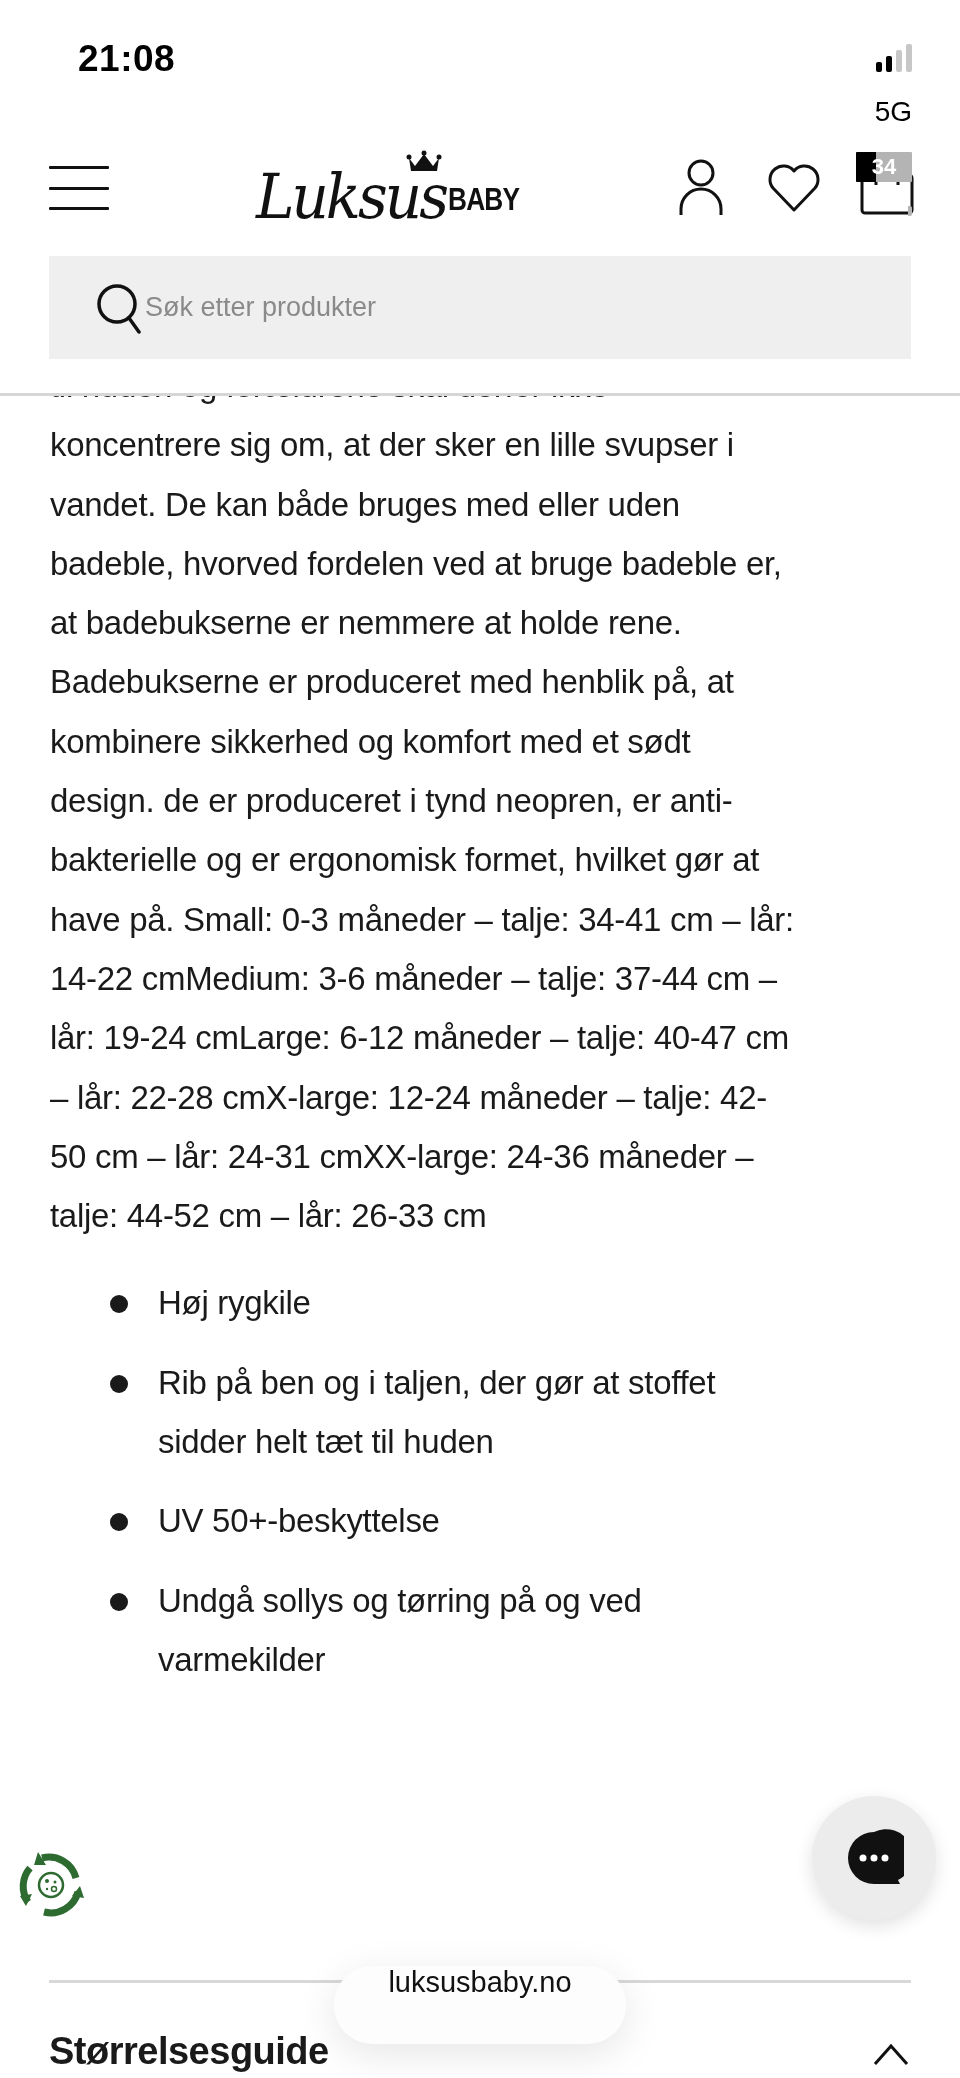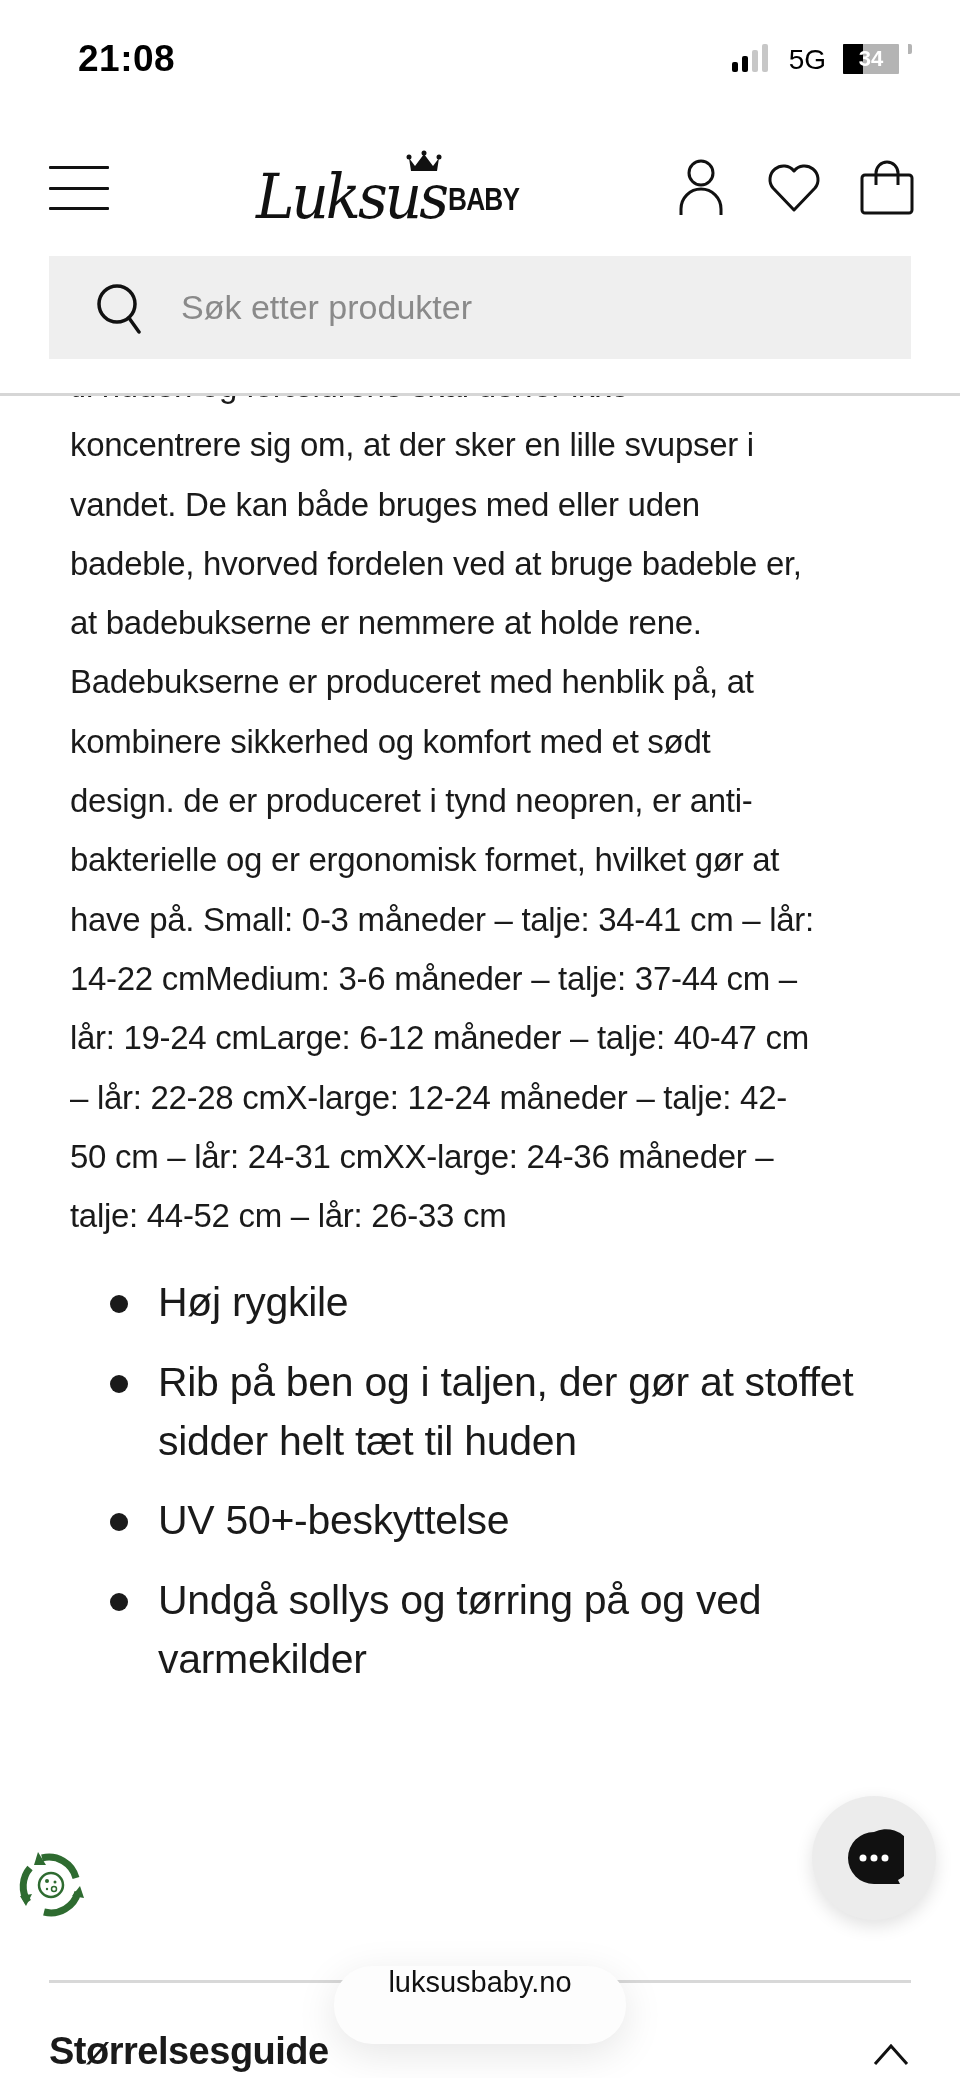--- a/index.html
+++ b/index.html
@@ -2,21 +2,21 @@
 <html><head>
 <meta charset="utf-8">
 <style>
   * { box-sizing: border-box; margin: 0; padding: 0; }
   html, body { width: 960px; height: 2078px; overflow: hidden; background: #ffffff; }
   body { position: relative; font-family: "Liberation Sans", sans-serif; color: #1a1a1a; }
 
   
   .status-bar { position: absolute; left: 0; top: 0; width: 960px; height: 110px; background: #fff; z-index: 20; padding-left: 10px; }
   .status-time { position: absolute; left: 78px; top: 38px; font-size: 37px; font-weight: 700; letter-spacing: 0.5px; color: #000; }
-  .status-right { position: absolute; right: 48px; top: 44px; display: flex; align-items: flex-start; gap: 17px; }
+  .status-right { position: absolute; right: 48px; top: 44px; display: flex; align-items: flex-end; gap: 24px; flex-direction: column; }
   .signal { display: flex; align-items: flex-end; gap: 4px; height: 28px; }
   .signal span { width: 6px; border-radius: 2px; background: #000; }
   .signal span.dim { background: #c7c7c7; }
   .net { font-size: 28px; font-weight: 400; color: #000; margin-left: 4px; }
   .battery { position: relative; width: 56px; height: 30px; border-radius: 1px; background: #b4b4b4; overflow: hidden; display: flex; align-items: center; justify-content: center; }
   .battery .fill { position: absolute; left: 0; top: 0; bottom: 0; width: 36%; background: #000; }
   .battery .num { position: relative; font-size: 22px; font-weight: 700; color: #fff; }
   .battery-tip { width: 4px; height: 10px; background: #b4b4b4; border-radius: 0 2px 2px 0; margin-left: -8px; }
 
   
@@ -27,29 +27,29 @@
   .logo-script { font-family: "DejaVu Serif", serif; font-style: italic; font-size: 58px; line-height: 1; color: #111; letter-spacing: -3px; transform: scaleY(1.05); }
   .logo-baby { font-family: "Liberation Sans", sans-serif; font-weight: 700; font-size: 32px; color: #111; margin-left: 2px; margin-bottom: 8px; letter-spacing: -1px; transform: scaleX(0.82); transform-origin: left; }
   .logo-crown { position: absolute; left: 150px; top: 4px; width: 36px; height: 24px; }
   .hdr-icon { position: absolute; top: 48px; width: 58px; height: 60px; display: flex; align-items: center; justify-content: center; cursor: pointer; }
   .icon-user { left: 672px; }
   .icon-heart { left: 765px; }
   .icon-bag { left: 858px; }
 
   .search-bar { position: absolute; left: 49px; top: 146px; width: 862px; height: 103px; background: #efefef; display: flex; align-items: center; }
   .search-icon { width: 50px; height: 52px; margin-left: 46px; flex-shrink: 0; }
-  .search-input { border: none; background: transparent; outline: none; font-family: "Liberation Sans", sans-serif; font-size: 34px; color: #1a1a1a; margin-left: 36px; width: 680px; }
+  .search-input { border: none; background: transparent; outline: none; font-family: "Liberation Sans", sans-serif; font-size: 27px; color: #1a1a1a; width: 680px; }
   .search-input::placeholder { color: #8a8a8a; }
 
   
   .content { position: absolute; left: 50px; top: 356px; width: 870px; }
-  .para { font-size: 33px; line-height: 59.3px; color: #1a1a1a; letter-spacing: -0.3px; margin-left: 20px; }
+  .para { font-size: 33px; line-height: 59.3px; color: #1a1a1a; letter-spacing: -0.3px; }
   .para .line { display: block; white-space: nowrap; }
   .features { list-style: none; margin-top: 28px; }
-  .features li { position: relative; padding-left: 108px; font-size: 41px; line-height: 59.3px; margin-bottom: 20px; letter-spacing: -0.3px; }
+  .features li { position: relative; padding-left: 108px; font-size: 33px; line-height: 59.3px; margin-bottom: 20px; letter-spacing: -0.3px; }
   .features li .bullet { position: absolute; left: 60px; top: 22px; width: 18px; height: 18px; border-radius: 50%; background: #1a1a1a; }
   .features li .txt .line { display: block; white-space: nowrap; }
 
   .divider { position: absolute; left: 49px; top: 1980px; width: 862px; height: 3px; background: #d8d8d8; }
   .accordion { position: absolute; left: 49px; top: 2030px; width: 862px; height: 60px; cursor: pointer; }
   .accordion-title { font-size: 38px; font-weight: 700; color: #1a1a1a; letter-spacing: -0.5px; }
   .chevron-up { position: absolute; right: 0; top: 8px; width: 40px; height: 30px; }
 
   
   .recycle-badge { position: absolute; left: 14px; top: 1848px; width: 74px; height: 74px; cursor: pointer; z-index: 10; }

